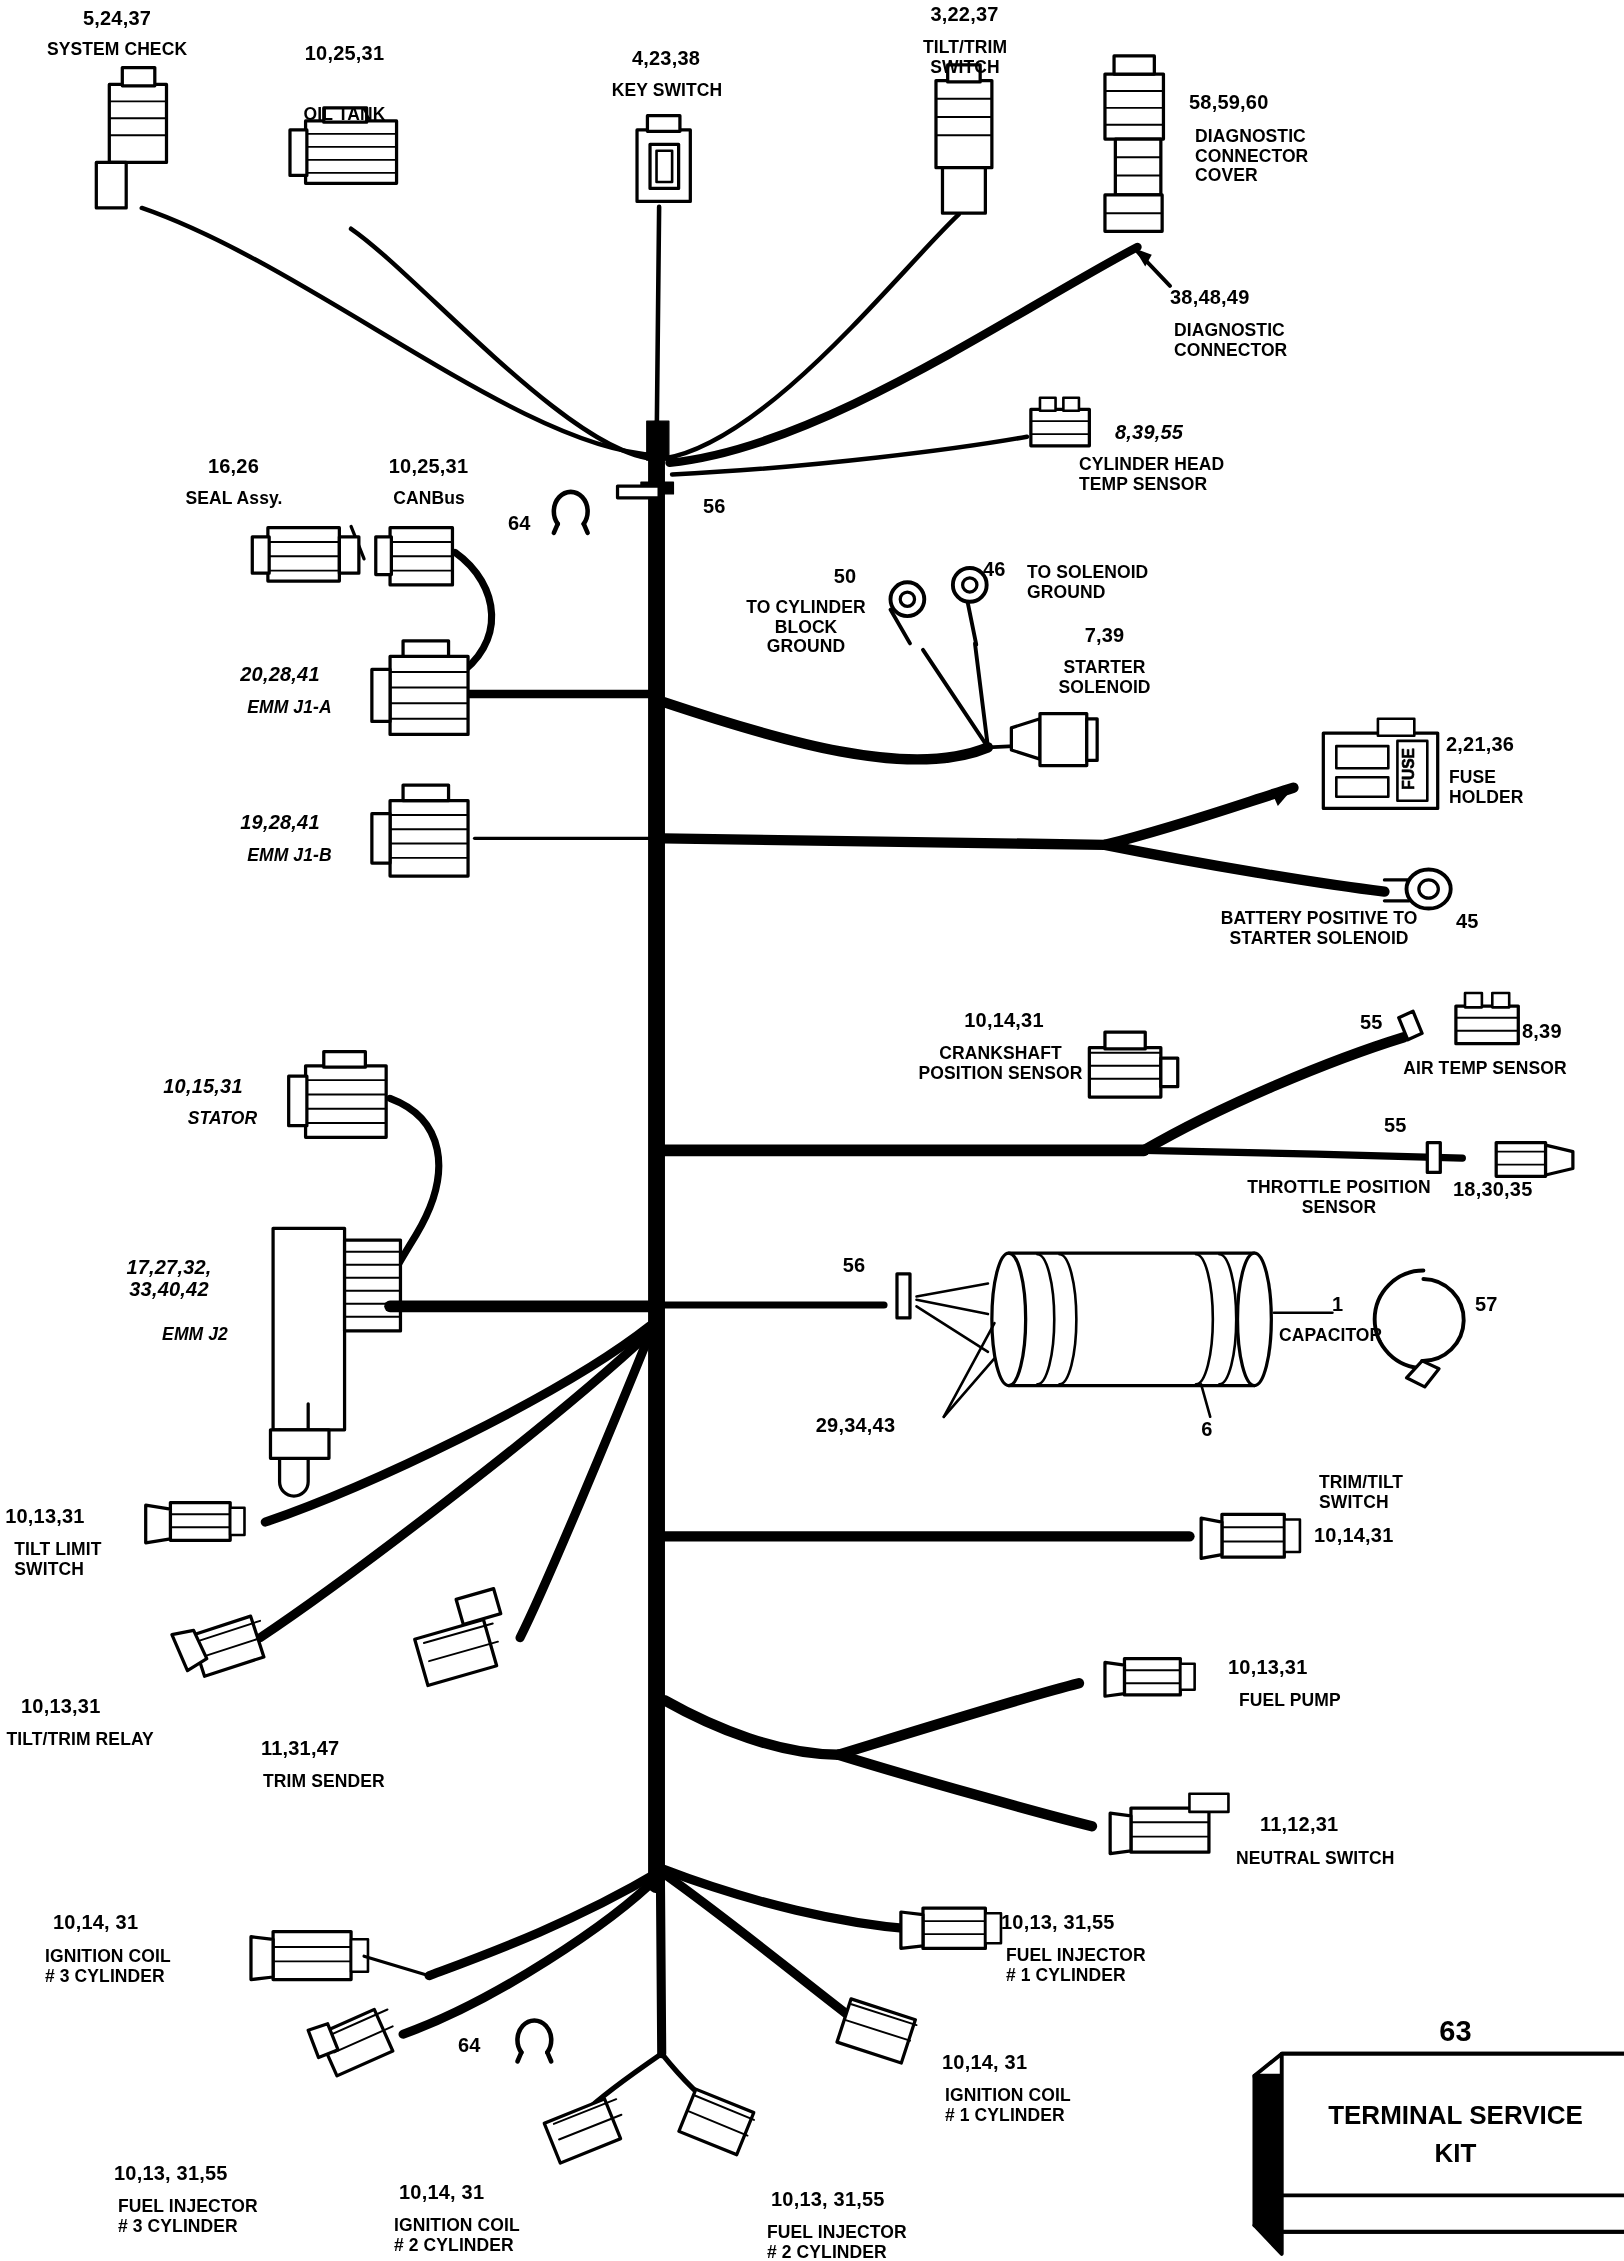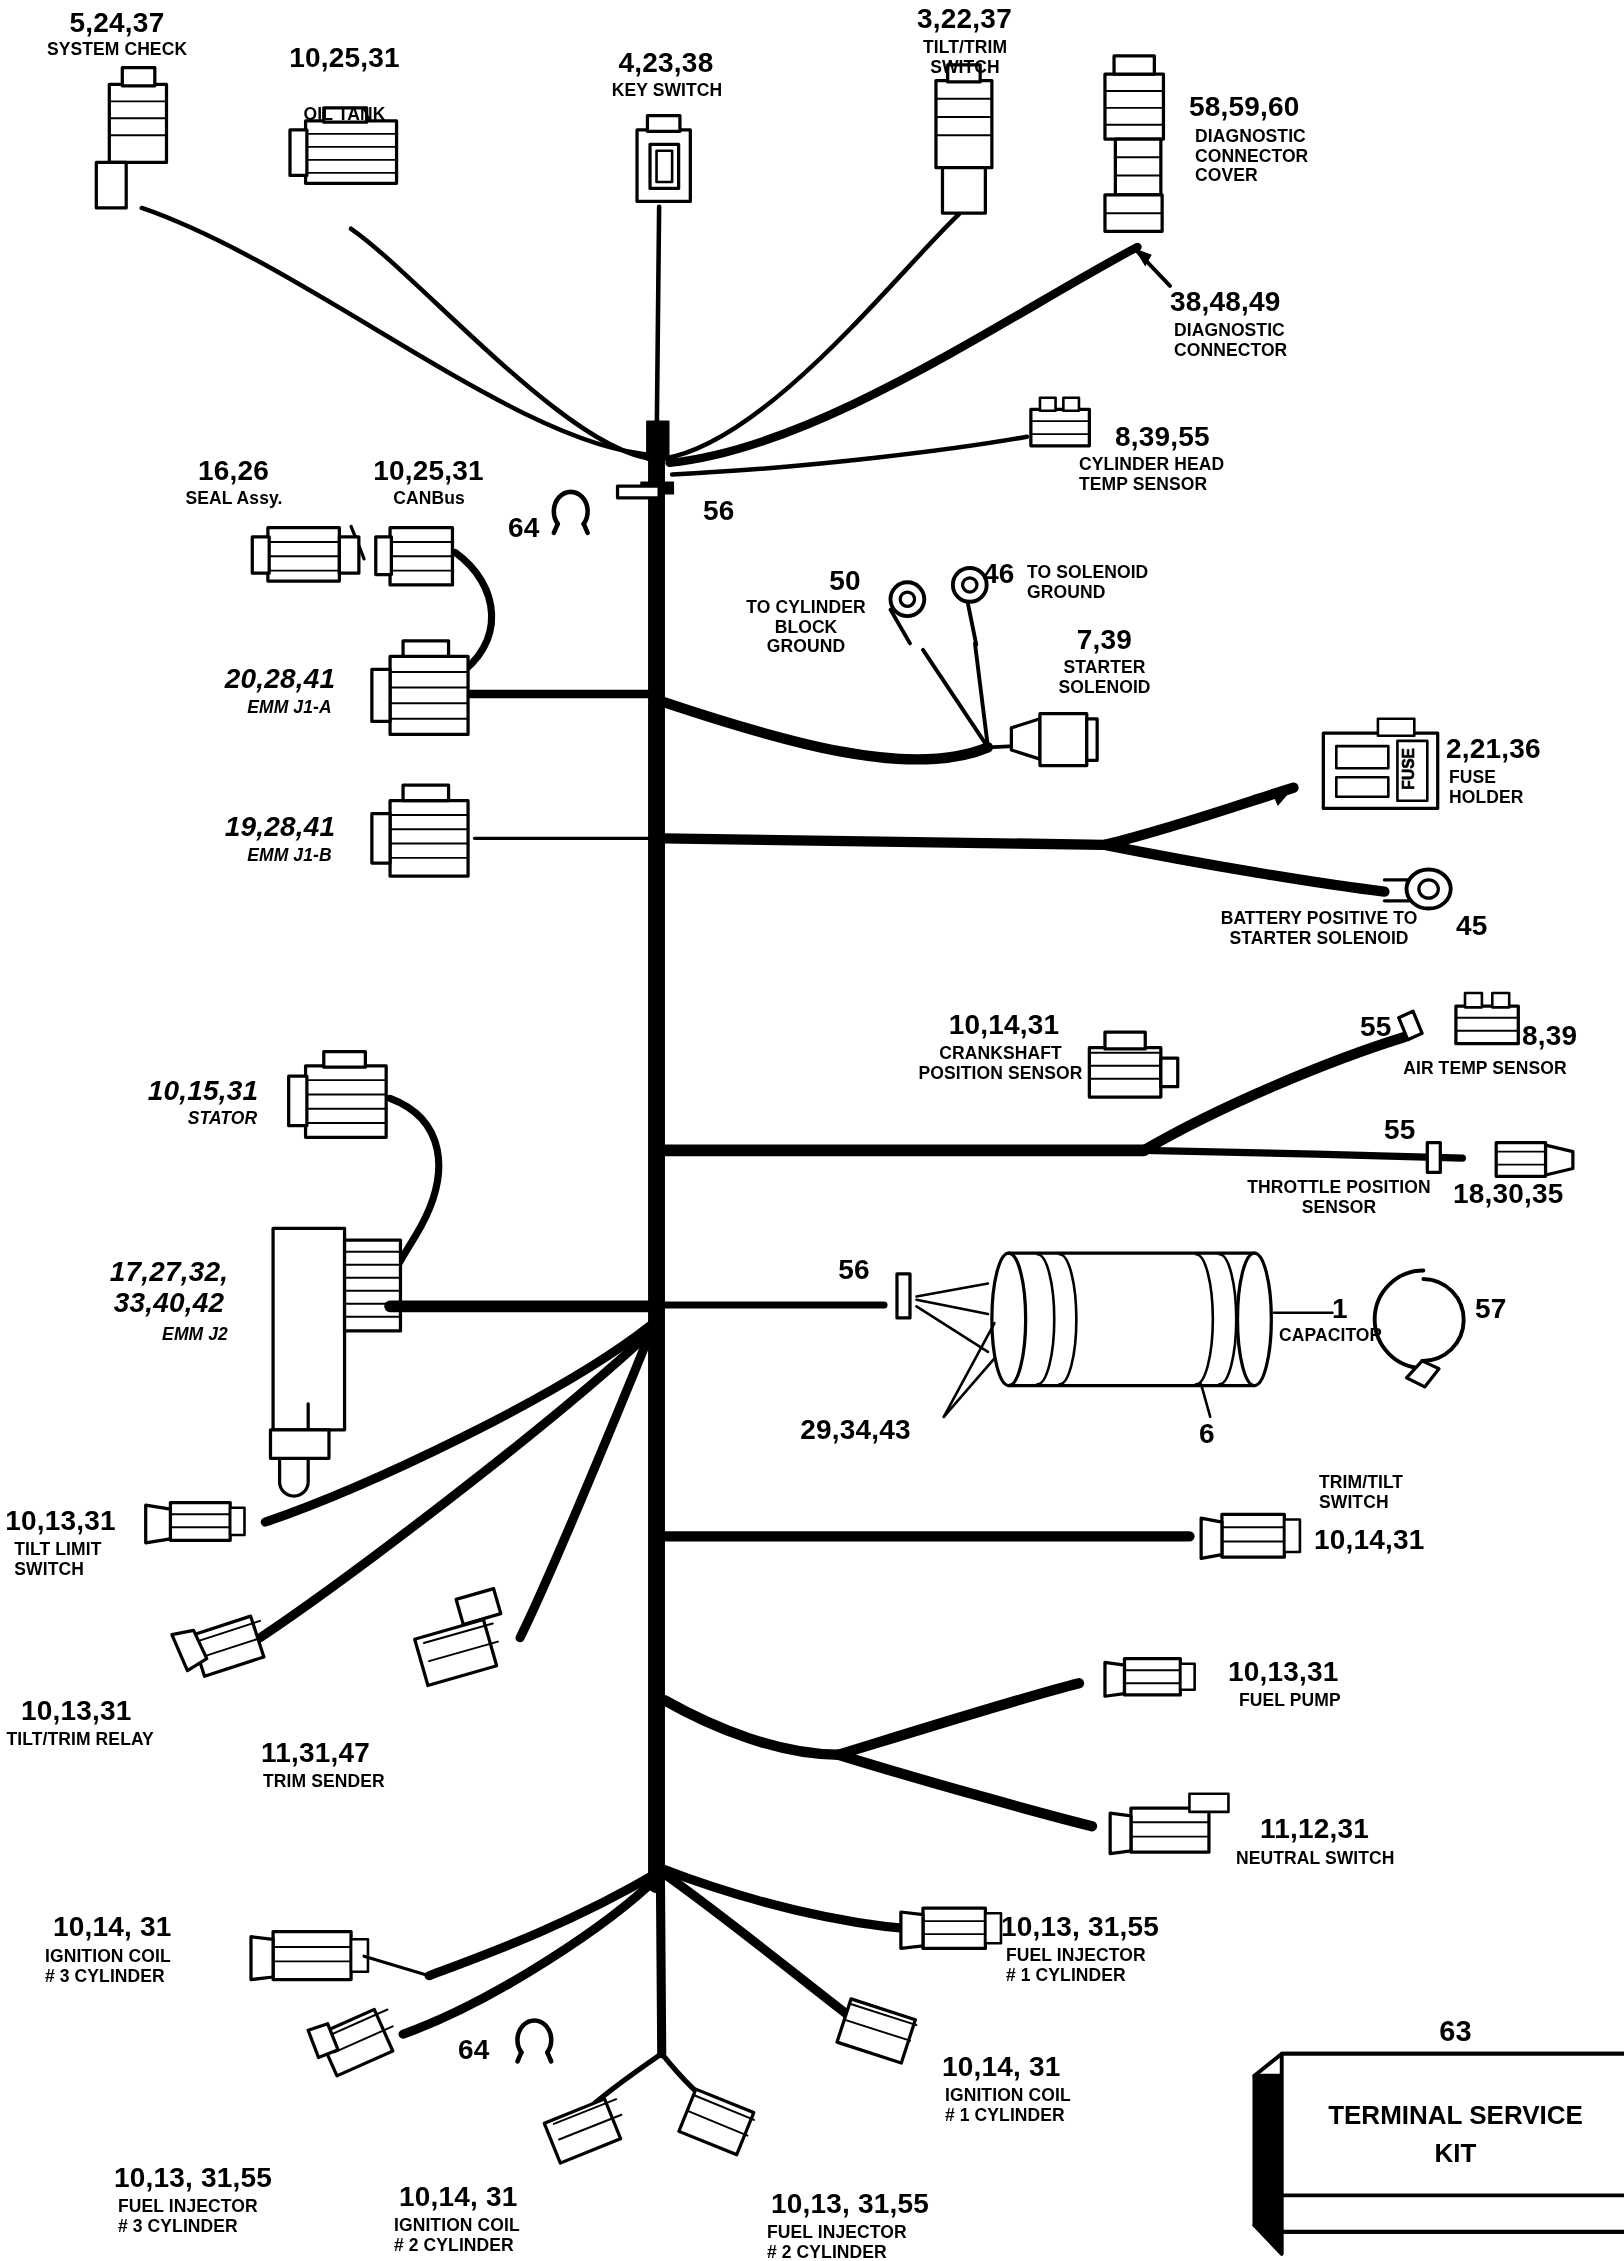--- a/index.html
+++ b/index.html
@@ -25,21 +25,21 @@
     height: 2261px;
   }
   .lbl {
     position: absolute;
     color: #000;
     line-height: 1.12;
     white-space: pre;
   }
   .num {
     font-weight: bold;
-    font-size: 28px;
+    font-size: 20px;
     letter-spacing: 0.2px;
   }
   .num-lg {
     font-weight: bold;
     font-size: 29px;
   }
   .cap {
     font-weight: bold;
     font-size: 17.5px;
     letter-spacing: 0.1px;
@@ -329,21 +329,21 @@
 
   <div class="lbl num lft" style="left:1189px; top:91px; width:214px;">58,59,60</div>
   <div class="lbl cap lft" style="left:1195px; top:127px; width:214px;">DIAGNOSTIC
 CONNECTOR
 COVER</div>
 
   <div class="lbl num lft" style="left:1170px; top:286px; width:214px;">38,48,49</div>
   <div class="lbl cap lft" style="left:1174px; top:321px; width:214px;">DIAGNOSTIC
 CONNECTOR</div>
 
-  <div class="lbl num lft" style="left:1115px; top:421px; width:214px;">8,39,55</div>
+  <div class="lbl num lft" style="left:1115px; top:421px; width:214px;font-style:italic;">8,39,55</div>
   <div class="lbl cap lft" style="left:1079px; top:455px; width:260px;">CYLINDER HEAD
 TEMP SENSOR</div>
 
   <div class="lbl num ctr" style="left:162px; top:455px; width:143px;">16,26</div>
   <div class="lbl cap ctr" style="left:164px; top:489px; width:140px;">SEAL Assy.</div>
 
   <div class="lbl num ctr" style="left:344px; top:455px; width:169px;">10,25,31</div>
   <div class="lbl cap ctr" style="left:364px; top:489px; width:130px;">CANBus</div>
 
   <div class="lbl num lft" style="left:508px; top:512px; width:52px;">64</div>

